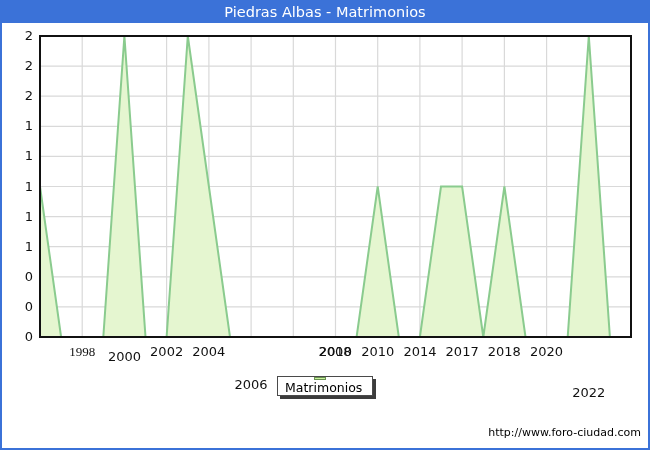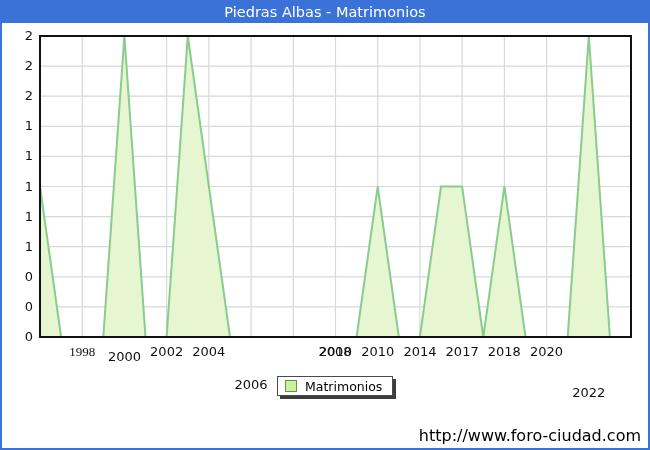--- a/index.html
+++ b/index.html
@@ -26,29 +26,30 @@
   }
   .xtick{
     position:absolute; width:46px; text-align:center;
     font-size:13px; color:#111; height:16px; line-height:16px;
   }
   .legend{
     position:absolute; left:275px; top:374px; z-index:4;
     background:#fff; border:1px solid #4a4a4a; height:18px;
     display:flex; align-items:center; padding:0 10px 0 7px;
     box-shadow:3px 3px 0 #3c3c3c;
+    flex-direction:column;
   }
   .legend-swatch{
     width:10px; height:10px; margin-right:8px;
     display:inline-block;
   }
   .legend-label{font-size:12.5px; color:#000;}
   .footer-url{
     position:absolute; right:7px; top:424px; z-index:4;
-    font-size:16px; color:#000;
+    font-size:11px; color:#000;
   }
 </style>
 </head>
 <body>
 
 <div class="frame">
   <div class="titlebar" style="background: rgb(59, 114, 216); color: #ffffff;">Piedras Albas - Matrimonios</div>
 
 
   <svg class="chart-svg" width="646" height="446" viewBox="0 0 646 446">

